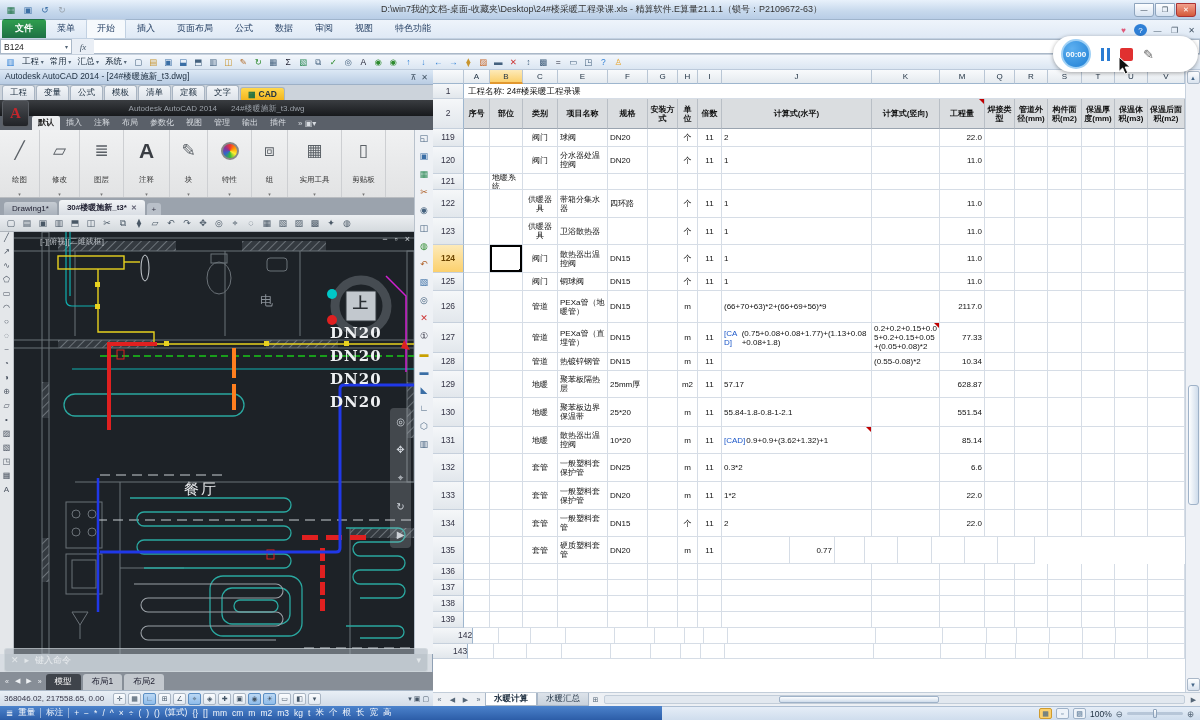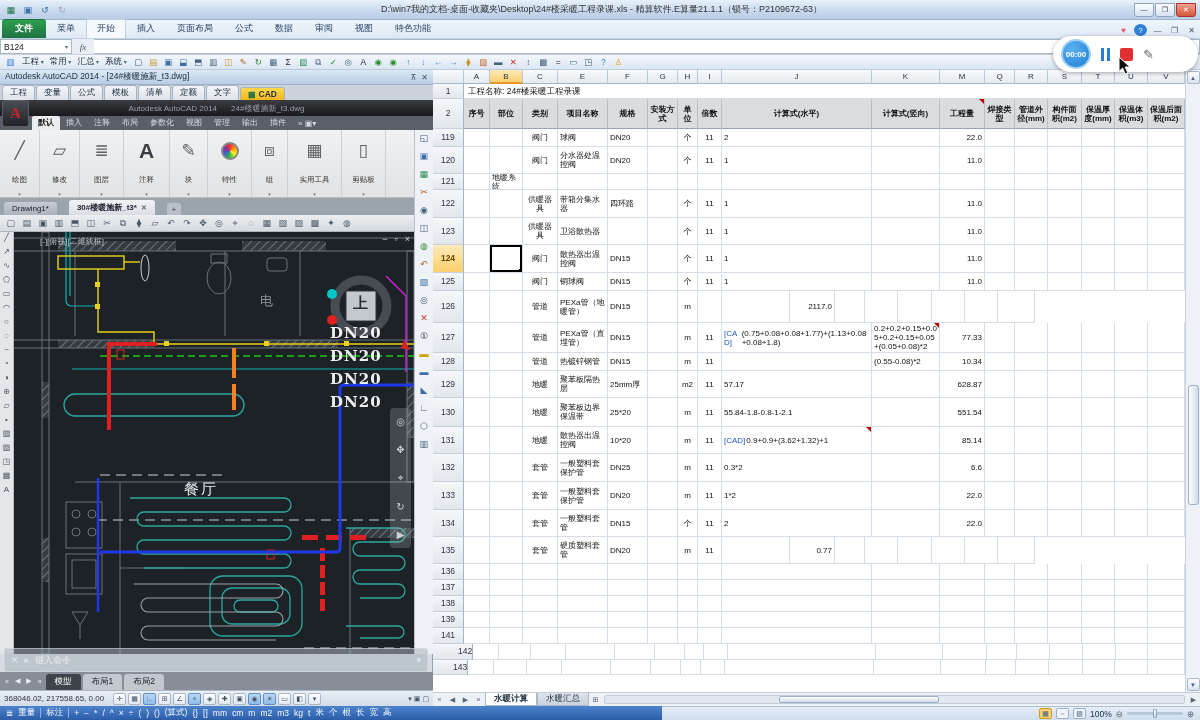--- a/index.html
+++ b/index.html
@@ -92,21 +92,21 @@
 #cad-rtabs{position:absolute;left:0;top:46px;width:433px;height:14px;background:#5a6069;display:flex;align-items:flex-end;padding-left:32px;color:#d8dce1;font-size:8px}
 .crtab{padding:1px 6px 2px}
 .crtab.active{background:#ebedef;color:#222;border-radius:2px 2px 0 0;font-weight:bold}
 #cad-panels{position:absolute;left:0;top:60px;width:414px;height:68px;background:linear-gradient(#f0f1f2,#e2e3e4);
   border-bottom:1px solid #b9bcc0;display:flex}
 .panel{border-right:1px solid #cdcfd2;display:flex;flex-direction:column;align-items:center;justify-content:space-between;padding:4px 0 1px}
 .panel .pico{font-size:17px;color:#5a6066;line-height:30px;height:34px;display:flex;align-items:center}
 .panel .plabel{font-size:7.5px;color:#333}
 .panel .pcaret{font-size:5px;color:#777;line-height:4px}
 .wheel{width:18px;height:18px;border-radius:50%;background:conic-gradient(#e33,#f90,#fe3,#3b3,#36c,#839,#e33);border:2px solid #888}
-#cad-ftabs{position:absolute;left:0;top:128px;width:433px;height:17px;background:#9ba3ad;display:flex;align-items:flex-end;padding:0 4px;gap:12px}
+#cad-ftabs{position:absolute;left:0;top:128px;width:433px;height:17px;background:#9ba3ad;display:flex;align-items:flex-end;padding:0 4px;gap:2px}
 .ftab{padding:2px 8px;font-size:8px;background:linear-gradient(#c6ccd3,#aab2bc);border-radius:3px 3px 0 0;color:#223;display:flex;gap:4px;align-items:center}
 .ftab.active{background:linear-gradient(#f2f4f6,#d9dee4);font-weight:bold}
 .ftab .x{color:#667;font-size:7px}
 .ftabplus{width:14px;height:12px;background:#b9c0c9;border-radius:3px 3px 0 0;display:flex;align-items:center;justify-content:center;font-size:8px;color:#334}
 #cad-ctools{position:absolute;left:0;top:145px;width:433px;height:17px;background:linear-gradient(#eceff2,#d5dade);
   border-bottom:1px solid #aeb4bb;display:flex;align-items:center;gap:2px;padding:0 4px}
 .ctool{width:14px;height:13px;display:flex;align-items:center;justify-content:center;font-size:9px;color:#4a5866;border-radius:2px}
 #cad-draw{position:absolute;left:0;top:162px;width:14px;height:422px;background:#e4e7ea;border-right:1px solid #b9bec4;
   display:flex;flex-direction:column;align-items:center;padding-top:2px;gap:6px}
 .dico{font-size:8px;color:#4a5360;line-height:8px}
@@ -776,20 +776,21 @@
       <div class="grow">
         <div class="rh" style="height: 32px;">126</div>
         <div class="cell al-c" style="width: 26px; height: 32px;"></div>
         <div class="cell al-l" style="width: 33px; height: 32px;"></div>
         <div class="cell al-c" style="width: 35px; height: 32px;">管道</div>
         <div class="cell al-l" style="width: 50px; height: 32px;">PEXa管（地暖管）</div>
         <div class="cell al-l" style="width: 40px; height: 32px;">DN15</div>
         <div class="cell al-c" style="width: 30px; height: 32px;"></div>
         <div class="cell al-c" style="width: 20px; height: 32px;">m</div>
         <div class="cell al-c" style="width: 24px; height: 32px;"></div>
+        <div class="cell al-l" style="width: 150px; height: 32px;">(66+70+63)*2+(66+69+56)*9</div>
         <div class="cell al-l" style="width: 68px; height: 32px;"></div>
         <div class="cell al-r" style="width: 45px; height: 32px; text-align: right;">2117.0</div>
         <div class="cell al-c" style="width: 30px; height: 32px;"></div>
         <div class="cell al-c" style="width: 33px; height: 32px;"></div>
         <div class="cell al-c" style="width: 34px; height: 32px;"></div>
         <div class="cell al-c" style="width: 33px; height: 32px;"></div>
         <div class="cell al-c" style="width: 33px; height: 32px;"></div>
         <div class="cell al-c" style="width: 37px; height: 32px;"></div>
       </div>
       <div class="grow">
@@ -1032,40 +1033,20 @@
         <div class="cell al-r" style="width: 45px; height: 16px;"></div>
         <div class="cell al-c" style="width: 30px; height: 16px;"></div>
         <div class="cell al-c" style="width: 33px; height: 16px;"></div>
         <div class="cell al-c" style="width: 34px; height: 16px;"></div>
         <div class="cell al-c" style="width: 33px; height: 16px;"></div>
         <div class="cell al-c" style="width: 33px; height: 16px;"></div>
         <div class="cell al-c" style="width: 37px; height: 16px;"></div>
       </div>
       <div class="grow">
         <div class="rh" style="height: 16px;">139</div>
-        <div class="cell al-c" style="width: 26px; height: 16px;"></div>
-        <div class="cell al-l" style="width: 33px; height: 16px;"></div>
-        <div class="cell al-c" style="width: 35px; height: 16px;"></div>
-        <div class="cell al-l" style="width: 50px; height: 16px;"></div>
-        <div class="cell al-l" style="width: 40px; height: 16px;"></div>
-        <div class="cell al-c" style="width: 30px; height: 16px;"></div>
-        <div class="cell al-c" style="width: 20px; height: 16px;"></div>
-        <div class="cell al-c" style="width: 24px; height: 16px;"></div>
-        <div class="cell al-l" style="width: 150px; height: 16px;"></div>
-        <div class="cell al-l" style="width: 68px; height: 16px;"></div>
-        <div class="cell al-r" style="width: 45px; height: 16px;"></div>
-        <div class="cell al-c" style="width: 30px; height: 16px;"></div>
-        <div class="cell al-c" style="width: 33px; height: 16px;"></div>
-        <div class="cell al-c" style="width: 34px; height: 16px;"></div>
-        <div class="cell al-c" style="width: 33px; height: 16px;"></div>
-        <div class="cell al-c" style="width: 33px; height: 16px;"></div>
-        <div class="cell al-c" style="width: 37px; height: 16px;"></div>
-      </div>
-      <div class="grow">
-        <div class="rh" style="height: 16px;">141</div>
         <div class="cell al-c" style="width: 26px; height: 16px;"></div>
         <div class="cell al-l" style="width: 33px; height: 16px;"></div>
         <div class="cell al-c" style="width: 35px; height: 16px;"></div>
         <div class="cell al-l" style="width: 50px; height: 16px;"></div>
         <div class="cell al-l" style="width: 40px; height: 16px;"></div>
         <div class="cell al-c" style="width: 30px; height: 16px;"></div>
         <div class="cell al-c" style="width: 20px; height: 16px;"></div>
         <div class="cell al-c" style="width: 24px; height: 16px;"></div>
         <div class="cell al-l" style="width: 150px; height: 16px;"></div>
         <div class="cell al-l" style="width: 68px; height: 16px;"></div>

